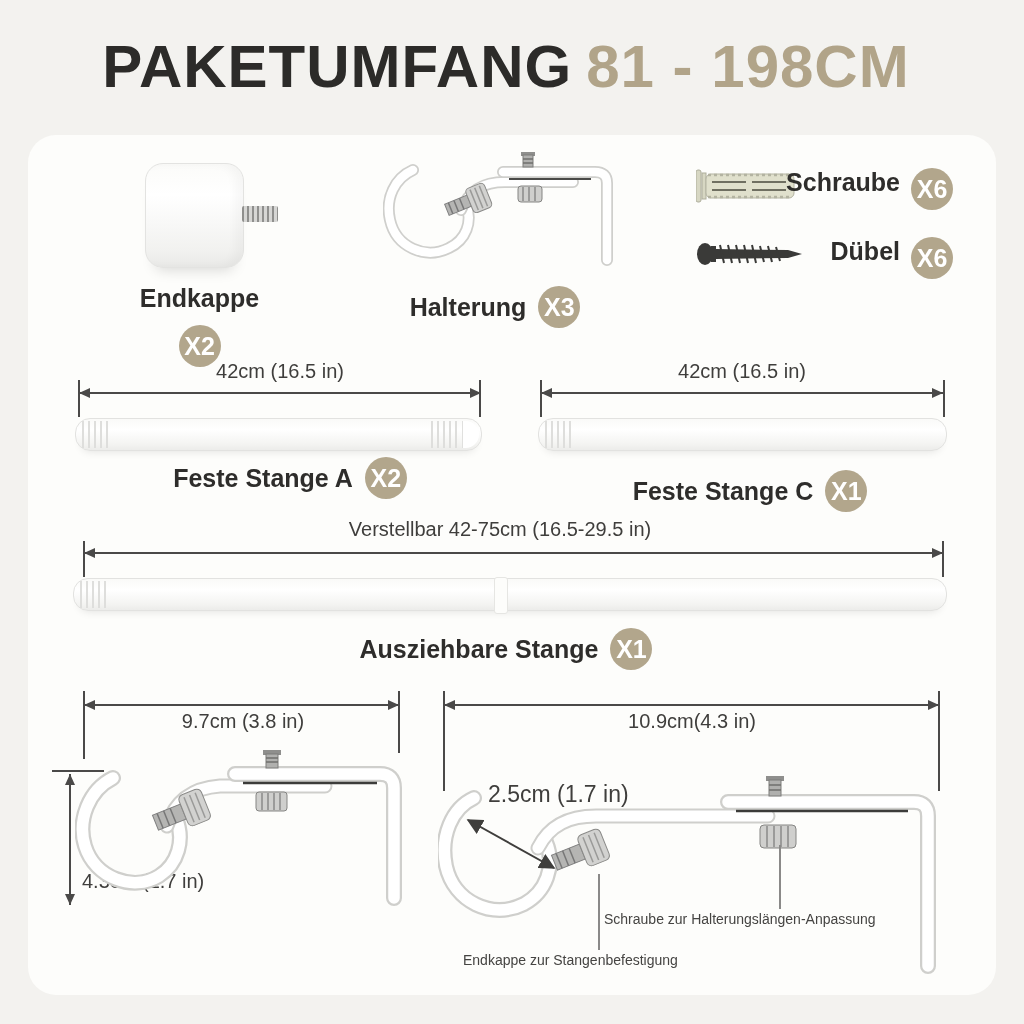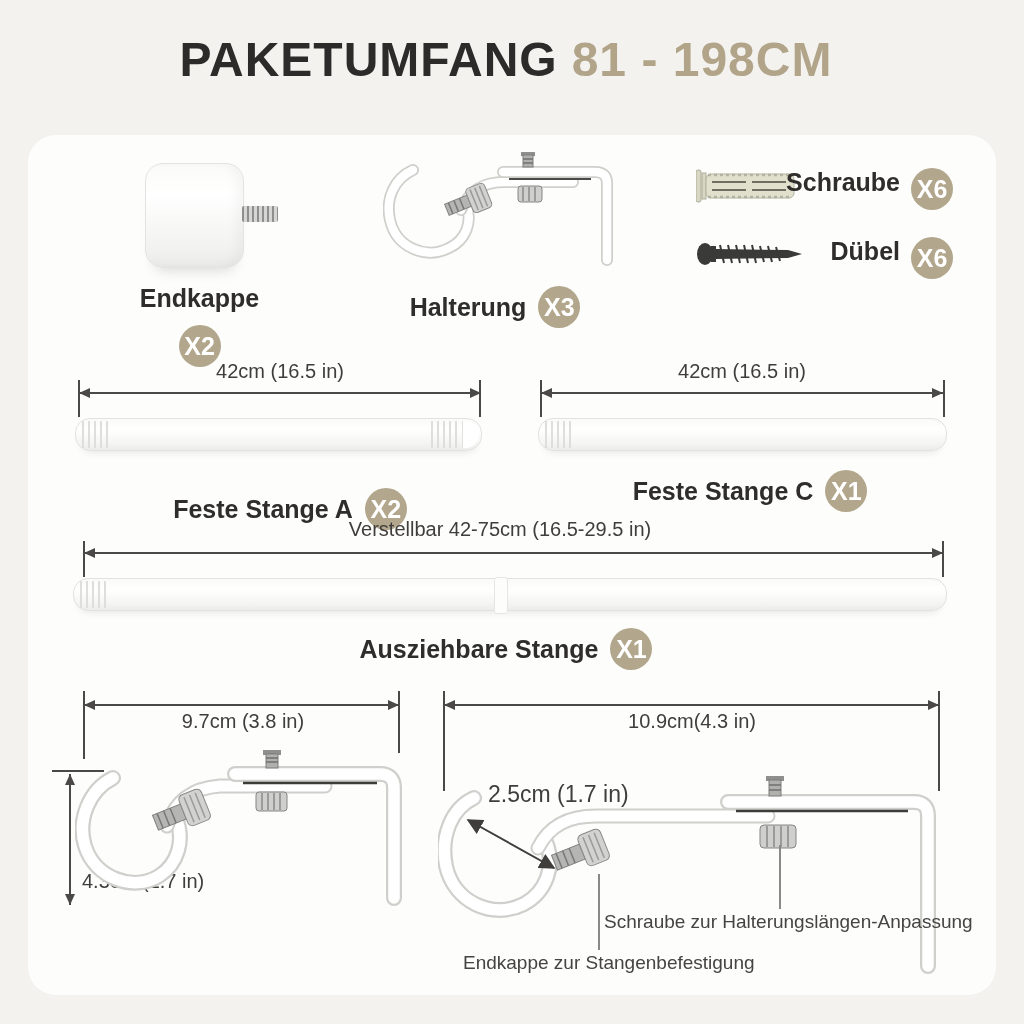--- a/index.html
+++ b/index.html
@@ -1,31 +1,31 @@
 <!DOCTYPE html>
 <html><head>
 <meta charset="utf-8">
 <style>
   html,body{margin:0;padding:0;background:#f3f2ef;}
   .page{position:relative;width:1024px;height:1024px;background:#f3f2ef;
         font-family:"Liberation Sans",sans-serif;color:#2c2b29;overflow:hidden;}
   .abs{position:absolute;}
   .title{position:absolute;top:32px;left:0;width:1012px;text-align:center;
-         font-size:48px;font-weight:800;letter-spacing:1px;color:#2c2b29;white-space:nowrap;}
+         font-size:60px;font-weight:800;letter-spacing:1px;color:#2c2b29;white-space:nowrap;}
   .title .accent{color:#b1a489;margin-left:14px;}
   .card{position:absolute;left:28px;top:135px;width:968px;height:860px;
         background:#fdfdfb;border-radius:28px;}
   .label-row{position:absolute;display:flex;align-items:center;justify-content:center;gap:12px;
              font-size:25px;font-weight:700;color:#2e2d2b;white-space:nowrap;}
   .qty-row{position:absolute;display:flex;align-items:flex-start;gap:11px;
            font-size:25px;font-weight:700;color:#2e2d2b;white-space:nowrap;}
   .badge{width:42px;height:42px;border-radius:50%;background:#b2a68c;color:#ffffff;
          display:flex;align-items:center;justify-content:center;font-size:25px;font-weight:700;flex:0 0 auto;}
   .dimtext{position:absolute;font-size:20px;font-weight:400;color:#3f3e3c;text-align:center;white-space:nowrap;}
-  .notetext{position:absolute;font-size:19px;font-weight:400;color:#454442;white-space:nowrap;}
+  .notetext{position:absolute;font-size:14px;font-weight:400;color:#454442;white-space:nowrap;}
   .harrow{position:absolute;height:0;border-top:2px solid #4a4948;}
   .harrow::before{content:"";position:absolute;left:0;top:-6px;width:0;height:0;
     border-right:11px solid #4a4948;border-top:5px solid transparent;border-bottom:5px solid transparent;}
   .harrow::after{content:"";position:absolute;right:0;top:-6px;width:0;height:0;
     border-left:11px solid #4a4948;border-top:5px solid transparent;border-bottom:5px solid transparent;}
   .varrow{position:absolute;width:0;border-left:2px solid #4a4948;}
   .varrow::before{content:"";position:absolute;top:0;left:-6px;width:0;height:0;
     border-bottom:11px solid #4a4948;border-left:5px solid transparent;border-right:5px solid transparent;}
   .varrow::after{content:"";position:absolute;bottom:0;left:-6px;width:0;height:0;
     border-top:11px solid #4a4948;border-left:5px solid transparent;border-right:5px solid transparent;}
@@ -145,21 +145,21 @@
 
   <div class="dimtext" style="left:130px;top:360px;width:300px;">42cm (16.5 in)</div>
   <div class="harrow" style="left:79px;top:392px;width:402px;"></div>
   <div class="tick" style="left:78px;top:380px;height:37px;"></div>
   <div class="tick" style="left:479px;top:380px;height:37px;"></div>
   <div class="rod" style="left:75px;top:418px;width:405px;">
     <div class="threads" style="left:6px;"></div>
     <div class="threads" style="right:24px;"></div>
     <div class="rodcap"></div>
   </div>
-  <div class="label-row" style="left:130px;top:488px;width:320px;">
+  <div class="label-row" style="left:130px;top:457px;width:320px;">
     <span>Feste Stange A</span>
     <span class="badge">X2</span>
   </div>
 
   <div class="dimtext" style="left:592px;top:360px;width:300px;">42cm (16.5 in)</div>
   <div class="harrow" style="left:541px;top:392px;width:402px;"></div>
   <div class="tick" style="left:540px;top:380px;height:37px;"></div>
   <div class="tick" style="left:943px;top:380px;height:37px;"></div>
   <div class="rod" style="left:538px;top:418px;width:407px;">
     <div class="threads" style="left:6px;"></div>

